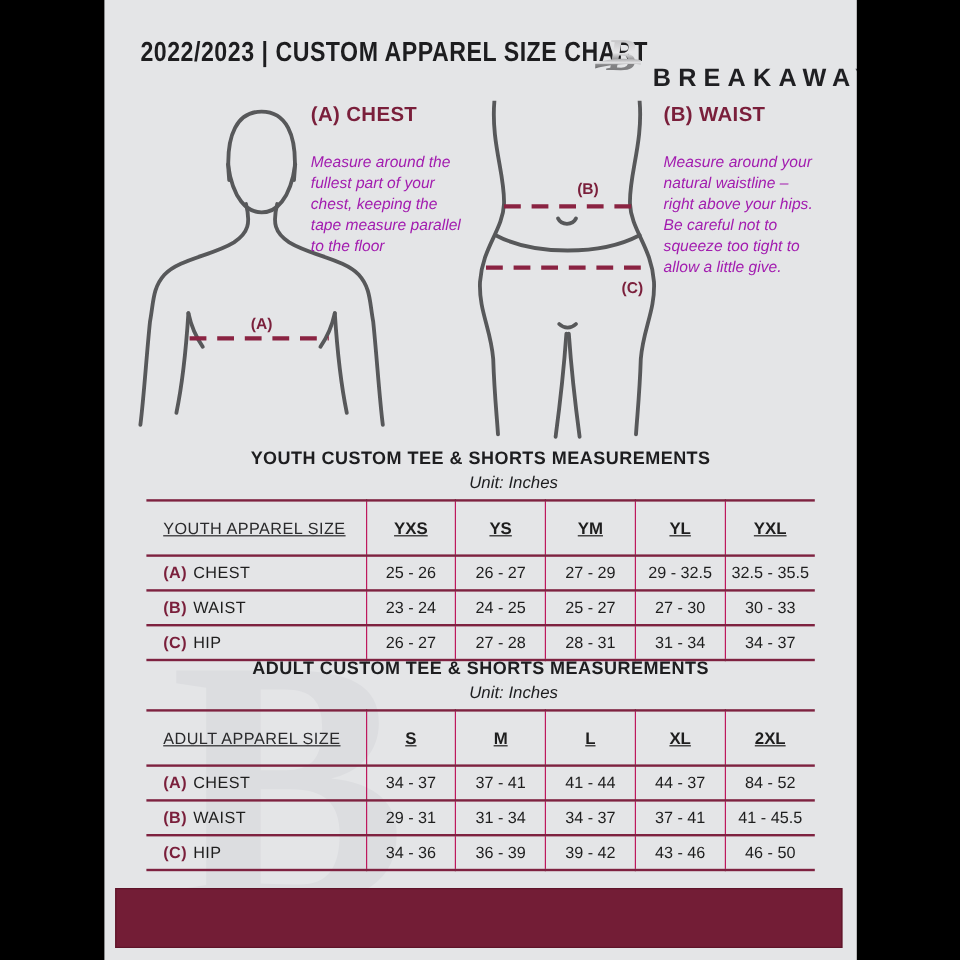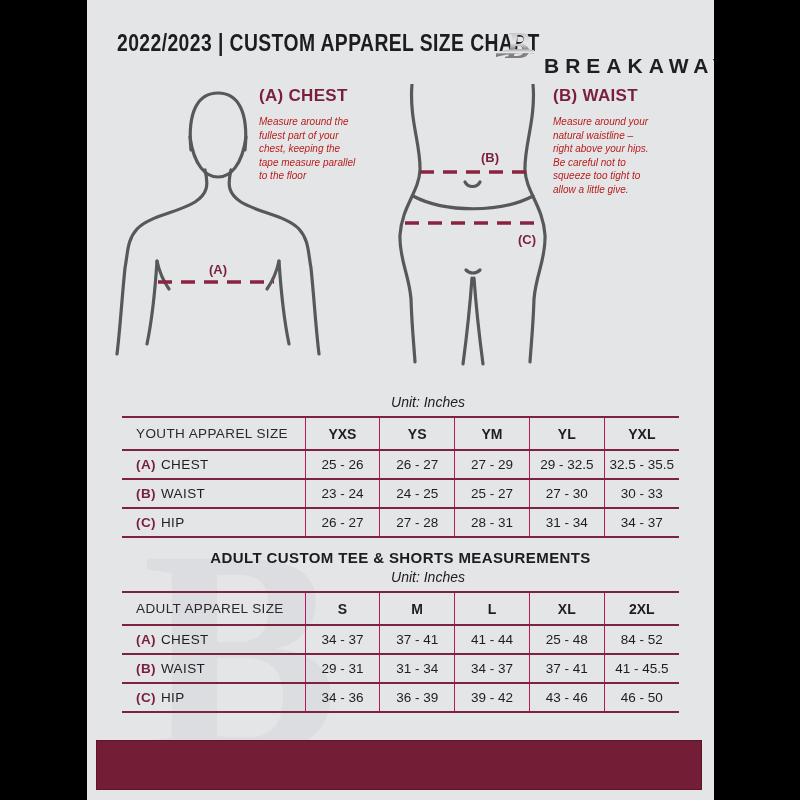--- a/index.html
+++ b/index.html
@@ -21,21 +21,21 @@
   
   .hdr { position:absolute; left:0; top:0; width:627px; height:72px; z-index:2; }
   .doc-title { position:absolute; left:30px; top:30px; font-weight:700; font-size:23px;
     letter-spacing:.5px; color:#1d1d1f; white-space:nowrap;
     transform:scaleX(.84); transform-origin:left center; }
   .brand { position:absolute; left:405px; top:14px; display:flex; align-items:center; }
   .brand-name { font-weight:700; font-size:21px; letter-spacing:6px; color:#1f1f22; margin-left:6px;margin-top:40px; }
 
   
   .mh   { font-weight:700; font-size:17px; color:#7a1f3b; letter-spacing:.3px; }
-  .para { white-space:pre-line; font-style:italic; color:#b91c1c; font-size:10px; line-height:1.35; margin-top:9px; }
+  .para { white-space:pre-line; font-style:italic; color:#a21caf; font-size:13px; line-height:1.35; margin-top:20px; }
   .instr { position:absolute; z-index:1; }
   .instr.chest { left:172px; top:86px;  width:165px; }
   .instr.waist { left:466px; top:86px;  width:158px; }
   .instr.hips  { left:466px; top:219px; width:162px; }
 
   .fig { position:absolute; z-index:1; }
   .fig.front { left:24px;  top:82px; }
   .fig.torso { left:306px; top:84px; }
 
   
@@ -44,21 +44,21 @@
   .sec-unit  { position:absolute; left:0; width:682px; text-align:center; z-index:1;
     font-style:italic; font-size:14px; color:#1d1d1f; }
 
   
   .table-block { position:absolute; left:35px; width:557px; z-index:1; }
   table { width:100%; border-collapse:collapse; table-layout:fixed;
     border-bottom:2px solid #7e2240; }
   tr { border-top:2px solid #7e2240; }
   td { height:29px; text-align:center; font-size:13.5px; color:#1e1e1e;
     vertical-align:middle; background:transparent; }
-  tr.head td { height:33px; }
+  tr.head td { height:46px;text-decoration:underline; }
   td + td { border-left:1px solid #be185d; }
   td.lbl { width:183px; text-align:left; padding-left:14px; letter-spacing:.4px; }
   tr.head td.lbl { font-size:13.5px; color:#2a2a2c; }
   tr.head td.sz { font-weight:700; font-size:14px; }
   .pfx { font-weight:700; color:#7a1f3b; margin-right:5px; }
 
   
   .footer-bar { position:absolute; left:9px; top:740px; width:606px; height:50px;
     background:#731d36; border:1px solid #5e142a; z-index:2; }
 
@@ -136,20 +136,21 @@
       <div class="para">Measure around your
 natural waistline –
 right above your hips.
 Be careful not to
 squeeze too tight to
 allow a little give.</div>
     </div>
     <div class="instr hips">
     </div>
 
+    <div class="sec-title" style="top:374px">YOUTH CUSTOM TEE &amp; SHORTS MEASUREMENTS</div>
     <div class="sec-unit" style="top:394px">Unit: Inches</div>
 
     <div class="table-block" style="top:416px">
       <table>
         <tbody>
             <tr class="head">
           <td class="lbl">YOUTH APPAREL SIZE</td>
           <td class="sz">YXS</td>
           <td class="sz">YS</td>
           <td class="sz">YM</td>
@@ -196,21 +197,21 @@
           <td class="sz">M</td>
           <td class="sz">L</td>
           <td class="sz">XL</td>
           <td class="sz">2XL</td>
         </tr>
         <tr>
           <td class="lbl"><span class="pfx">(A)</span><span>CHEST</span></td>
           <td>34 - 37</td>
           <td>37 - 41</td>
           <td>41 - 44</td>
-          <td>25 - 48</td>
+          <td>44 - 37</td>
           <td>84 - 52</td>
         </tr>
         <tr>
           <td class="lbl"><span class="pfx">(B)</span><span>WAIST</span></td>
           <td>29 - 31</td>
           <td>31 - 34</td>
           <td>34 - 37</td>
           <td>37 - 41</td>
           <td>41 - 45.5</td>
         </tr>

